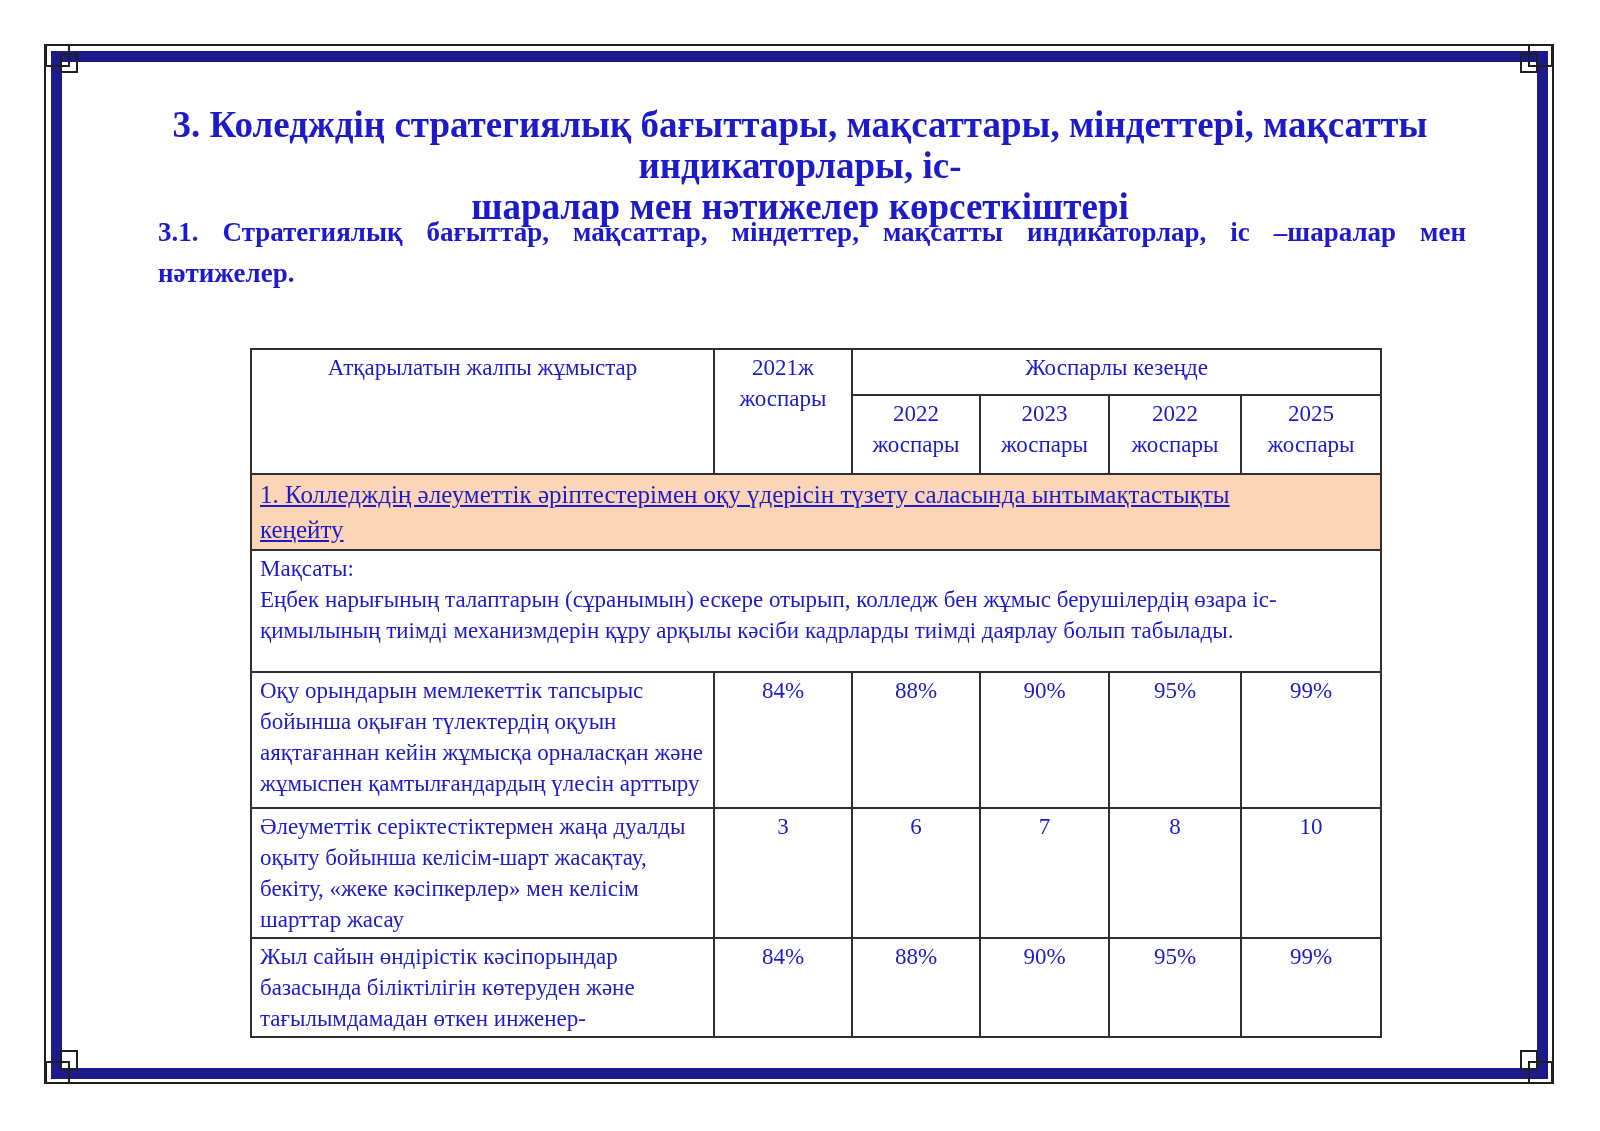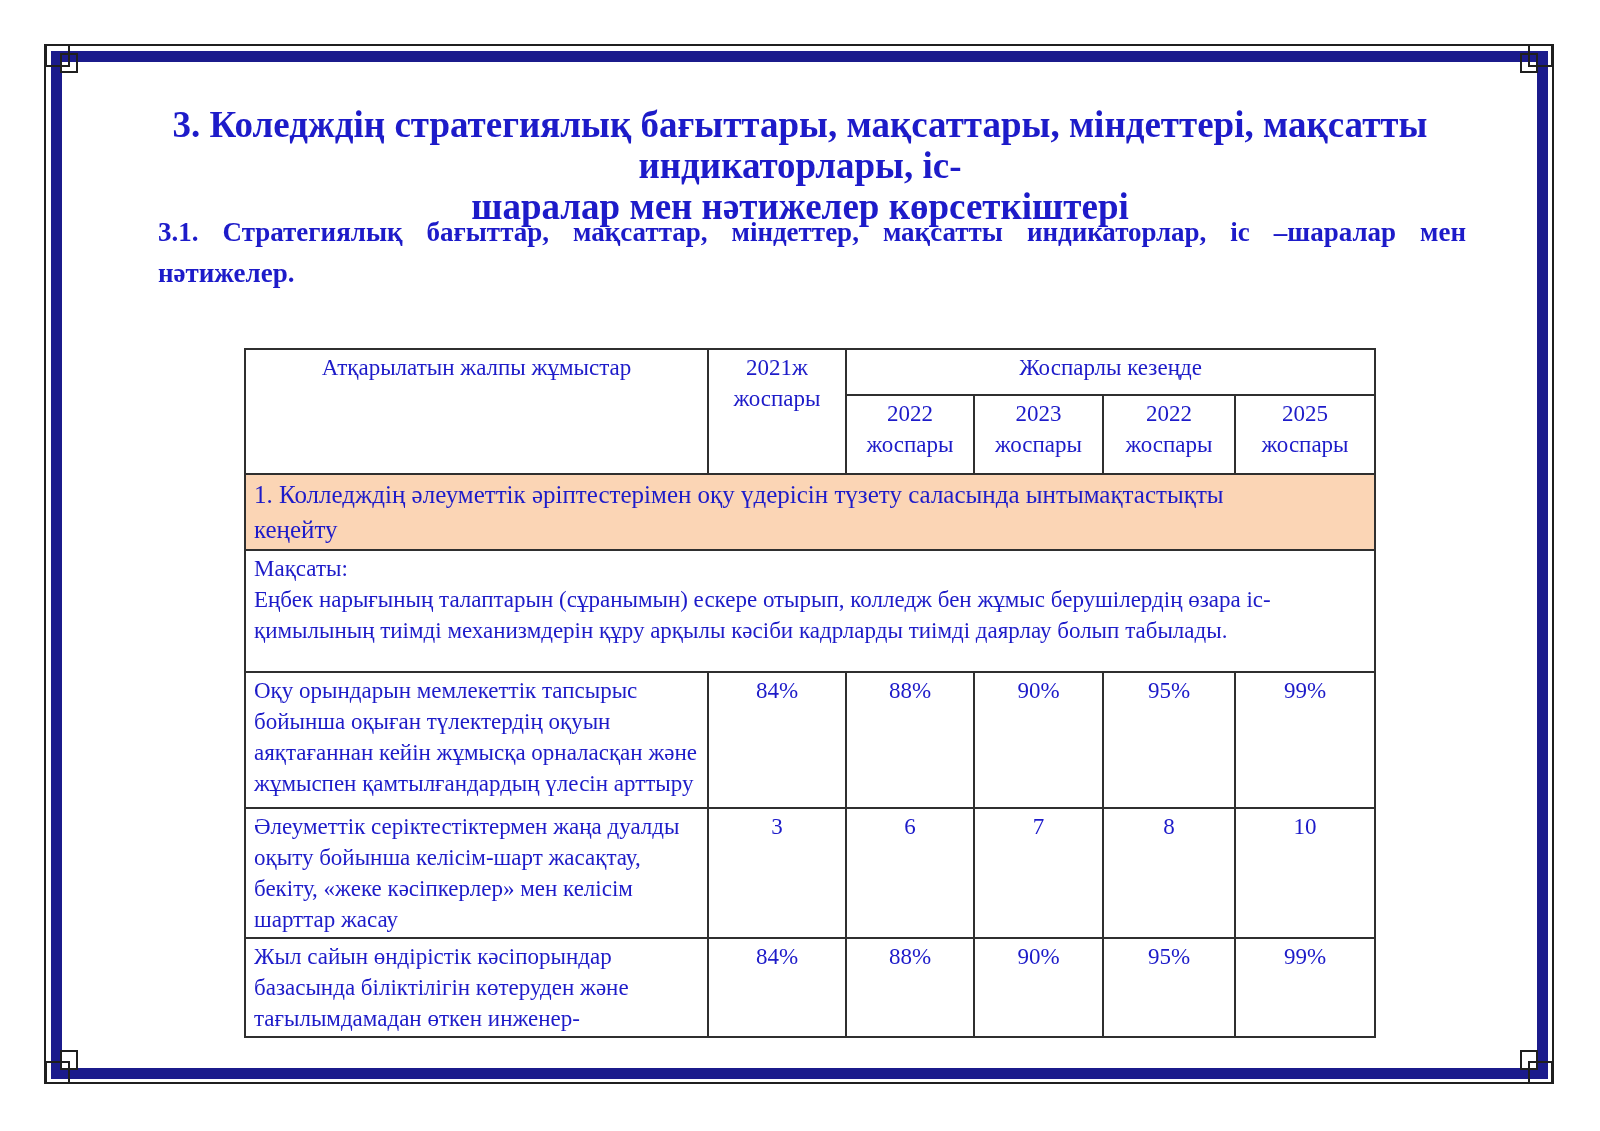--- a/index.html
+++ b/index.html
@@ -37,38 +37,38 @@
     line-height:41px;
   }
   .subtitle {
     position:absolute; left:158px; top:212px; width:1308px;
     font-size:27px; font-weight:bold; color:#1d1bc9; line-height:41px;
   }
   .subtitle .just { text-align:justify; text-align-last:justify; }
 
   
   table.strategy {
-    position:absolute; left:244px; top:348px; width:1130px;
+    position:absolute; left:250px; top:348px; width:1130px;
     border-collapse:collapse; table-layout:fixed;
     color:#1d1bc9; font-size:23px;
   }
   table.strategy td {
     border:2px solid #2f2f2f;
     vertical-align:top; padding:2px 8px; line-height:31px;
     overflow:hidden;
   }
   td.th-task   { text-align:center; vertical-align:middle; }
   td.th-2021   { text-align:center; vertical-align:bottom; padding-bottom:6px; }
   td.th-period { text-align:center; vertical-align:middle; height:46px; }
   td.th-year   { text-align:center; vertical-align:bottom; height:79px; padding-bottom:6px;margin-top:15px; }
   tr.section-row td {
     background:#fbd5b5; font-size:25px; line-height:35px;
     height:70px; padding:2px 8px; vertical-align:middle;
   }
-  tr.section-row .wrap { max-width:1030px; }
+  tr.section-row .wrap { max-width:1030px;text-decoration:underline; }
   tr.goal-row td { height:122px; }
   tr.goal-row .wrap { max-width:1070px; }
   td.val { text-align:center; vertical-align:top; padding-top:4px; }
   tr.r1 td { height:136px; }
   tr.r2 td { height:125px; }
   tr.r3 td { height:94px; }
   .yr { display:block; }
 </style>
 </head>
 <body>

